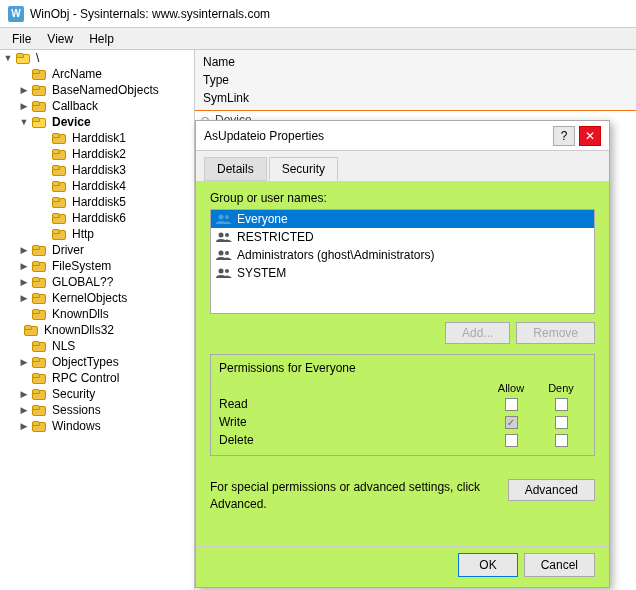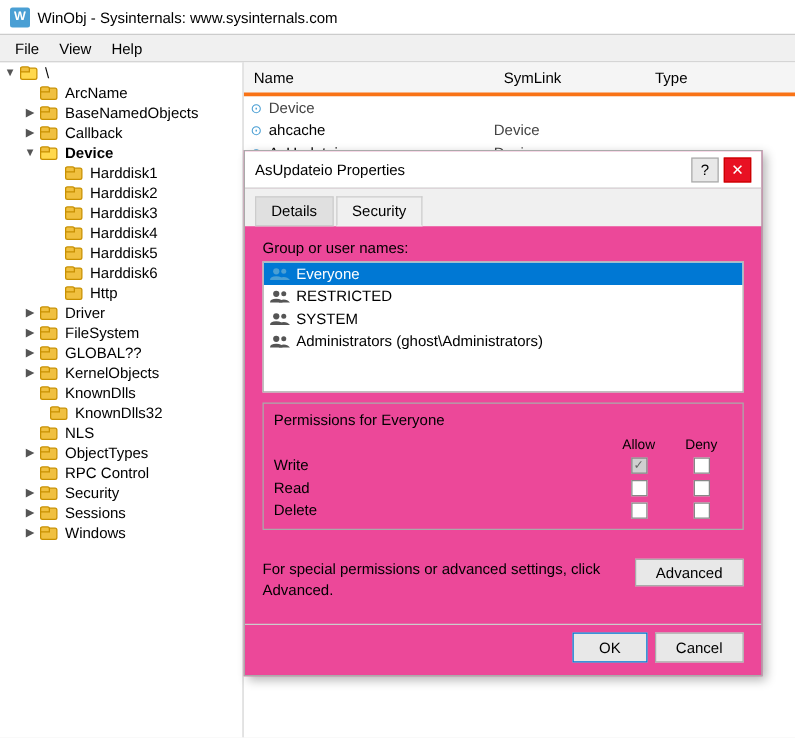--- a/index.html
+++ b/index.html
@@ -120,22 +120,23 @@
     .right-panel {
       flex: 1;
       background: #fff;
       display: flex;
       flex-direction: column;
       overflow: hidden;
     }
     .list-header {
       display: flex;
       background: #f5f5f5;
-      border-bottom: 3px solid #f97316;
+      border-bottom: 1px solid #f97316;
       padding: 3px 0;
+      flex-direction: column;
     }
     .list-header-col {
       font-size: 12px;
       padding: 2px 8px;
       font-weight: normal;
     }
     .col-name { width: 200px; }
     .col-type { width: 120px; }
     .col-symlink { flex: 1; }
 
@@ -164,21 +165,21 @@
       position: absolute;
       top: 0; left: 0;
       width: 636px; height: 590px;
       pointer-events: none;
     }
     .dialog {
       position: absolute;
       top: 120px;
       left: 195px;
       width: 415px;
-      background: #ec4899;
+      background: #bef264;
       border: 1px solid #aaa;
       box-shadow: 3px 3px 8px rgba(0,0,0,0.3);
       pointer-events: all;
       font-size: 12px;
     }
     .dialog-title-bar {
       background: #fff;
       display: flex;
       align-items: center;
       justify-content: space-between;
@@ -323,21 +324,21 @@
     }
     .checkbox-wrap {
       width: 50px;
       display: flex;
       justify-content: center;
     }
 
     .advanced-note {
       font-size: 12px;
       color: #000;
-      margin-bottom: 8px;
+      margin-bottom: 23px;
       line-height: 1.4;
     }
 
     .dialog-footer {
       display: flex;
       justify-content: flex-end;
       gap: 6px;
       padding: 6px 14px 10px;
       border-top: 1px solid #ccc;
     }
@@ -458,21 +459,21 @@
     <div class="tree-item" style="padding-left:16px">
       <span class="tree-arrow">▶</span>
       <span class="folder-icon"></span>
       <span class="tree-label">KernelObjects</span>
     </div>
     <div class="tree-item" style="padding-left:16px">
       <span class="tree-arrow"></span>
       <span class="folder-icon"></span>
       <span class="tree-label">KnownDlls</span>
     </div>
-    <div class="tree-item" style="padding-left:24px">
+    <div class="tree-item" style="padding-left:8px">
       <span class="tree-arrow"></span>
       <span class="folder-icon"></span>
       <span class="tree-label">KnownDlls32</span>
     </div>
     <div class="tree-item" style="padding-left:16px">
       <span class="tree-arrow"></span>
       <span class="folder-icon"></span>
       <span class="tree-label">NLS</span>
     </div>
     <div class="tree-item" style="padding-left:16px">
@@ -499,22 +500,22 @@
       <span class="tree-arrow">▶</span>
       <span class="folder-icon"></span>
       <span class="tree-label">Windows</span>
     </div>
   </div>
 
   <div class="right-panel">
 
     <div class="list-header">
       <div class="list-header-col col-name">Name</div>
+      <div class="list-header-col col-type">Type</div>
       <div class="list-header-col col-symlink">SymLink</div>
-      <div class="list-header-col col-type">Type</div>
     </div>
 
     <div class="list-items">
       <div class="list-item">
         <span class="list-item-icon">⊙</span>
         <span class="list-item-type">Device</span>
         <span class="list-item-sym"></span>
       </div>
       <div class="list-item">
         <span class="list-item-icon">⊙</span>
@@ -577,66 +578,70 @@
         </div>
         <div class="user-item">
           <span class="user-icon">
             <svg class="user-icon-svg" viewBox="0 0 16 12">
               <circle cx="5" cy="4" r="2.5" fill="#555"></circle>
               <path d="M0 11 Q0 8 5 8 Q10 8 10 11" fill="#555"></path>
               <circle cx="11" cy="4" r="2" fill="#555"></circle>
               <path d="M7 11 Q8 8.5 11 8.5 Q14 8.5 16 11" fill="#555"></path>
             </svg>
           </span>
-          <span>SYSTEM</span>
+          <span>Administrators (ghost\Administrators)</span>
         </div>
         <div class="user-item">
           <span class="user-icon">
             <svg class="user-icon-svg" viewBox="0 0 16 12">
               <circle cx="5" cy="4" r="2.5" fill="#555"></circle>
               <path d="M0 11 Q0 8 5 8 Q10 8 10 11" fill="#555"></path>
               <circle cx="11" cy="4" r="2" fill="#555"></circle>
               <path d="M7 11 Q8 8.5 11 8.5 Q14 8.5 16 11" fill="#555"></path>
             </svg>
           </span>
-          <span>Administrators (ghost\Administrators)</span>
-        </div>
-      </div>
-
+          <span>SYSTEM</span>
+        </div>
+      </div>
+
+      <div class="btn-row">
+        <button class="btn" disabled="">Add...</button>
+        <button class="btn" disabled="">Remove</button>
+      </div>
 
       <div class="permissions-section">
         <div class="perm-title">Permissions for Everyone</div>
 
         <div class="perm-header-row">
           <div class="perm-name-col"></div>
           <div class="perm-allow-col">Allow</div>
           <div class="perm-deny-col">Deny</div>
+        </div>
+
+        <div class="perm-row">
+          <div class="perm-name-col">Read</div>
+          <div class="checkbox-wrap">
+            <div class="checkbox"></div>
+          </div>
+          <div class="checkbox-wrap">
+            <div class="checkbox"></div>
+          </div>
         </div>
 
         <div class="perm-row">
           <div class="perm-name-col">Write</div>
           <div class="checkbox-wrap">
             <div class="checkbox grayed"></div>
           </div>
           <div class="checkbox-wrap">
             <div class="checkbox"></div>
           </div>
         </div>
 
         <div class="perm-row">
-          <div class="perm-name-col">Read</div>
-          <div class="checkbox-wrap">
-            <div class="checkbox"></div>
-          </div>
-          <div class="checkbox-wrap">
-            <div class="checkbox"></div>
-          </div>
-        </div>
-
-        <div class="perm-row">
           <div class="perm-name-col">Delete</div>
           <div class="checkbox-wrap">
             <div class="checkbox"></div>
           </div>
           <div class="checkbox-wrap">
             <div class="checkbox"></div>
           </div>
         </div>
 
       </div>

